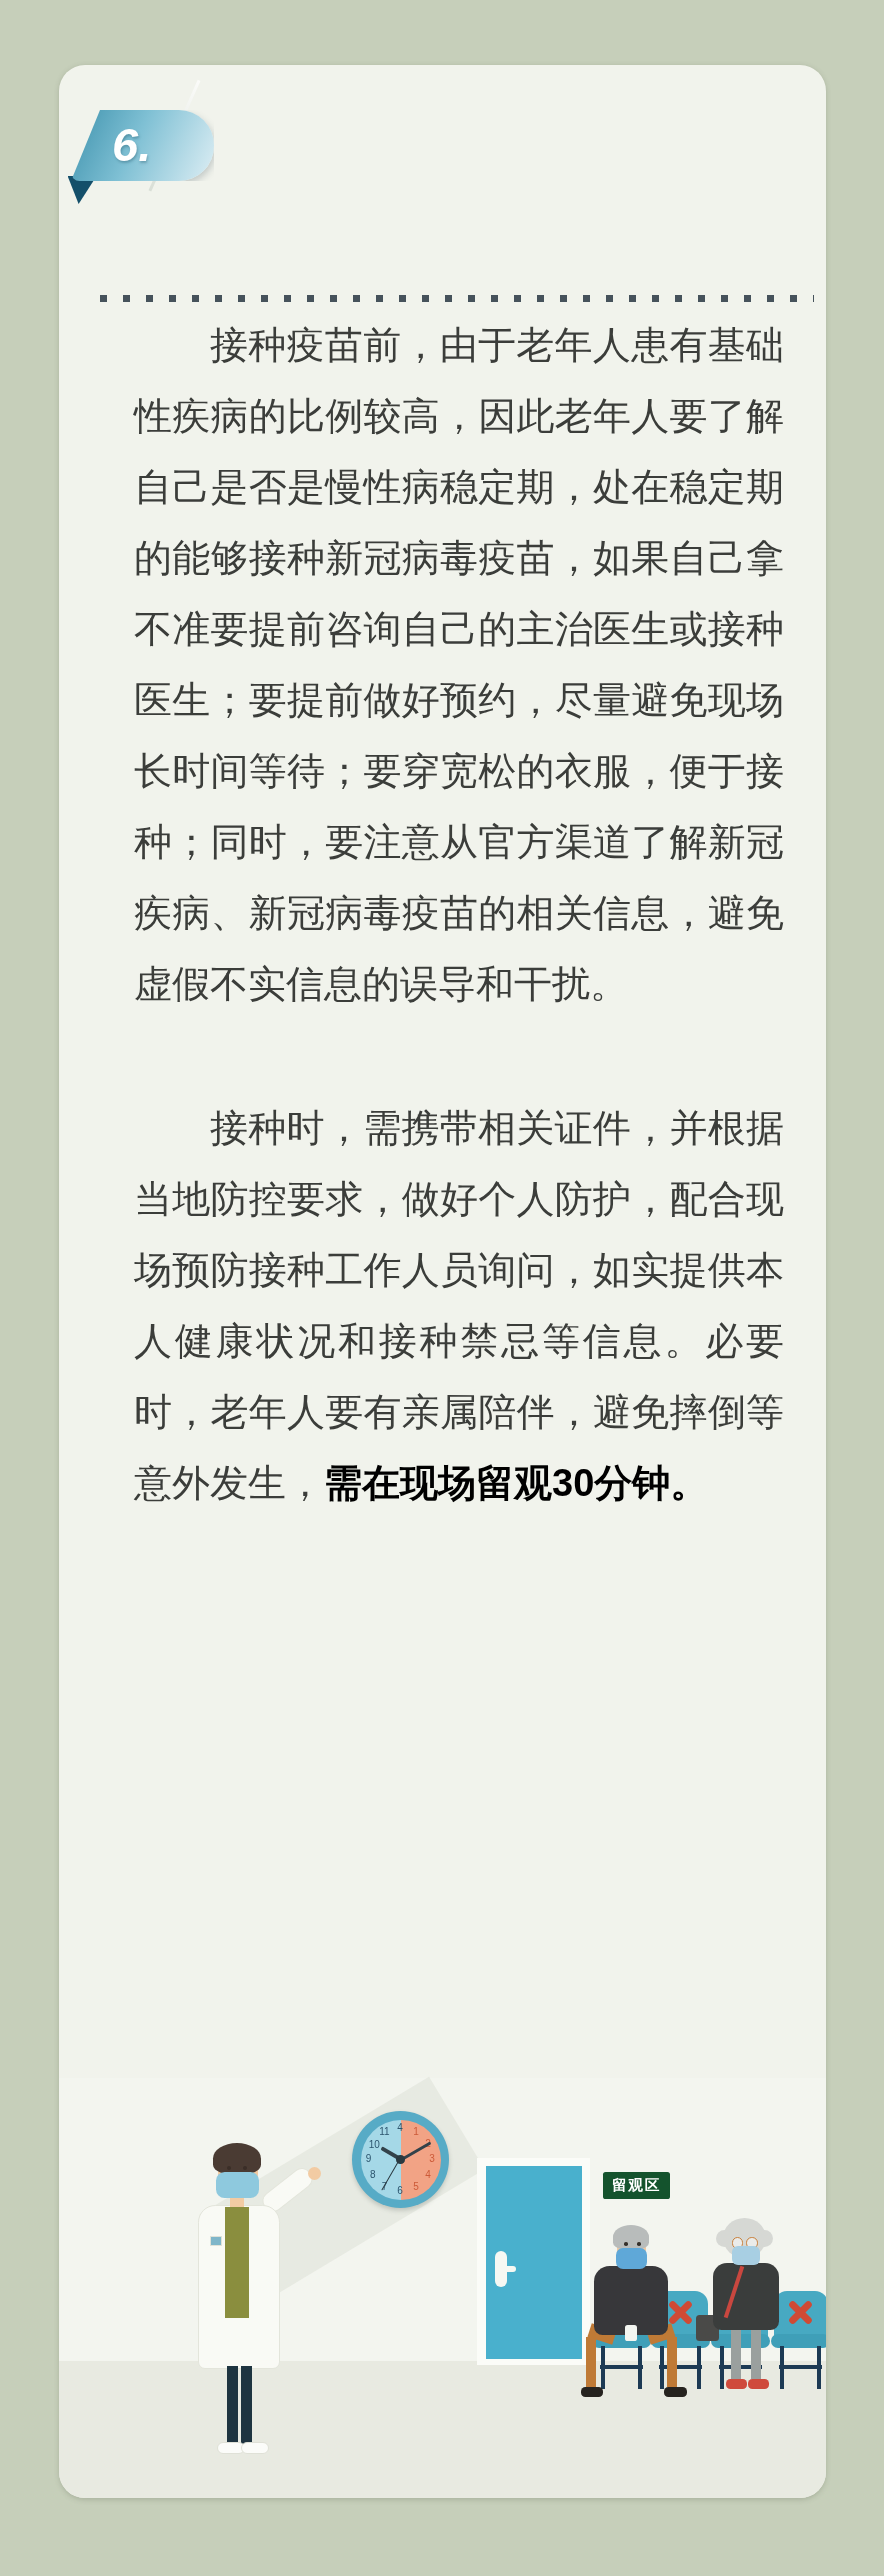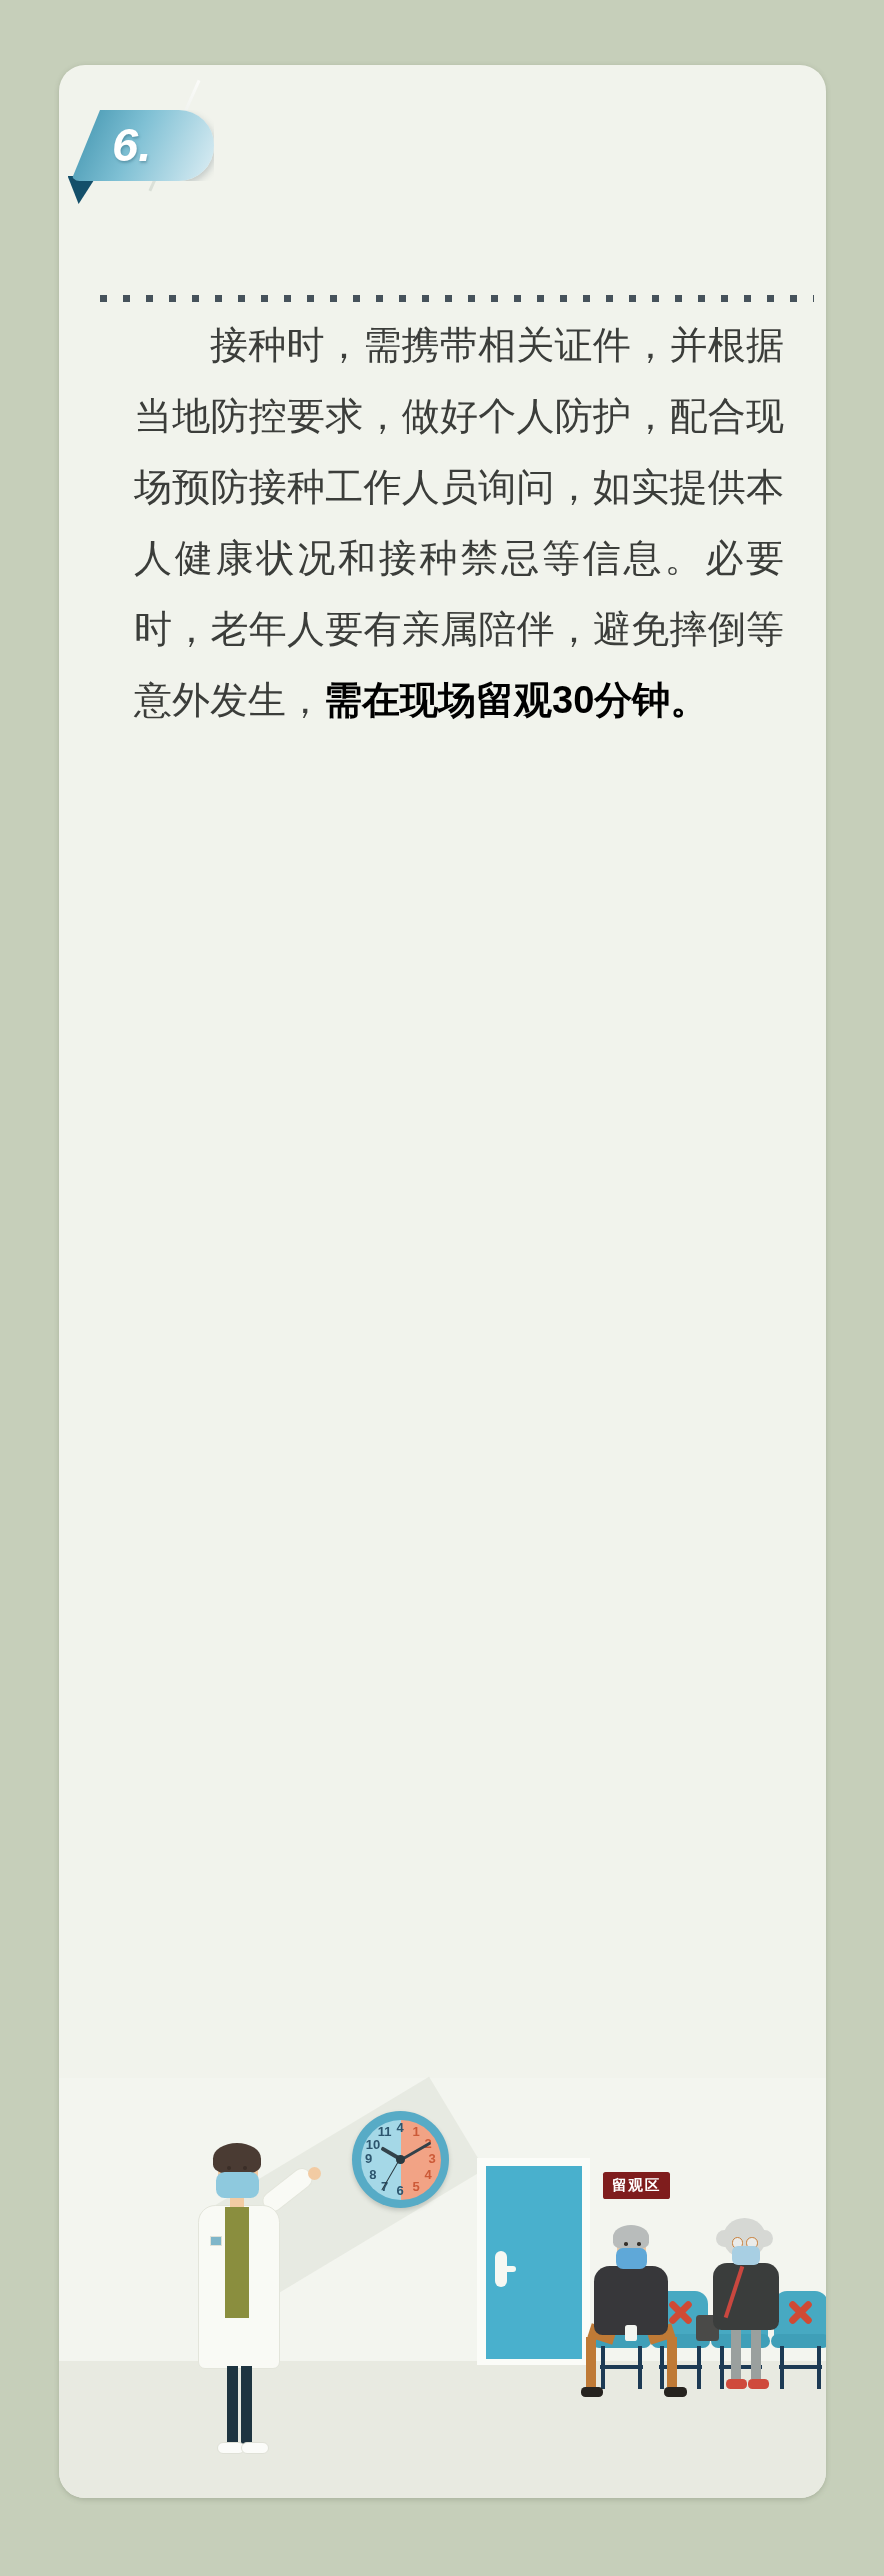--- a/index.html
+++ b/index.html
@@ -26,21 +26,21 @@
 
   
   .illo{position:absolute;left:0;top:2013px;width:767px;height:419px;}
   .wall{position:absolute;left:0;top:0;width:767px;height:283px;background:#f3f5ef;}
   .floor{position:absolute;left:0;top:283px;width:767px;height:137px;background:#e8eae1;}
   .beam{position:absolute;left:149px;top:60px;width:268px;height:108px;background:#dfe2d9;opacity:.6;transform:rotate(-31deg);}
 
   
   .clock{position:absolute;left:293px;top:33px;width:97px;height:97px;border-radius:50%;background:#57abc6;box-shadow:0 2.6px 4.3px rgba(80,90,85,.25);}
   .clock-face{position:absolute;left:8.6px;top:8.6px;width:80px;height:80px;border-radius:50%;background:linear-gradient(90deg,#a5d8e7 50%,#f2a385 50%);}
-  .clock-num{position:absolute;width:14px;height:14px;font-size:13px;font-weight:bold;text-align:center;line-height:14px;}
+  .clock-num{position:absolute;width:14px;height:14px;font-size:10px;font-weight:normal;text-align:center;line-height:14px;}
   .hand{position:absolute;left:47px;background:#33424a;transform-origin:50% 100%;border-radius:1.7px;}
   .hand.minute{top:14px;width:2.6px;height:35px;transform:rotate(60deg);}
   .hand.hour{top:26px;width:3.5px;height:22.5px;transform:rotate(-60deg);}
   .hand.second{top:12px;width:1.3px;height:36px;background:#2a3940;transform:rotate(210deg);}
   .clock-dot{position:absolute;left:44px;top:44px;width:8.6px;height:8.6px;border-radius:50%;background:#2a3940;}
 
   
   .doctor{position:absolute;left:130px;top:65px;width:130px;height:311px;z-index:3;}
   .doc-hair{position:absolute;left:24px;top:0;width:48px;height:31px;background:#4a3b33;border-radius:55% 55% 35% 35%;}
   .doc-face{position:absolute;left:28.5px;top:8.6px;width:40px;height:43px;background:#f2cba3;border-radius:42%;}
@@ -56,21 +56,21 @@
   .doc-leg{position:absolute;top:223px;width:11.2px;height:78px;background:#1e3440;}
   .doc-leg.l{left:38px;} .doc-leg.r{left:52px;}
   .doc-shoe{position:absolute;top:299px;width:26px;height:10.4px;background:#fbfcf9;border:0.9px solid #dfe1d7;border-radius:6px;}
   .doc-shoe.l{left:28px;} .doc-shoe.r{left:52px;}
 
   
   .door-frame{position:absolute;left:418px;top:80px;width:113px;height:207px;background:#fbfcf8;}
   .door-panel{position:absolute;left:427px;top:88px;width:96px;height:193px;background:#49b0cd;}
   .door-handle{position:absolute;left:436px;top:173px;width:12px;height:36px;background:#f6f8f3;border-radius:6px;}
   .door-handle-notch{position:absolute;left:447px;top:188px;width:9.5px;height:6px;background:#f6f8f3;border-radius:0 3.5px 3.5px 0;}
-  .sign{position:absolute;left:544px;top:94px;width:67px;height:27px;background:#7f1d1d;border-radius:2.6px;color:#fff;font-size:14.7px;font-weight:bold;letter-spacing:1.7px;text-align:center;line-height:27px;}
+  .sign{position:absolute;left:544px;top:94px;width:67px;height:27px;background:#14532d;border-radius:2.6px;color:#fff;font-size:14.7px;font-weight:bold;letter-spacing:1.7px;text-align:center;line-height:27px;}
 
   
   .chair{position:absolute;top:213px;width:54px;height:108px;}
   .chair-back{position:absolute;left:0;top:0;width:54px;height:55px;background:#47a9c2;border-radius:13px 13px 3.5px 3.5px;}
   .chair-seat{position:absolute;left:-2.6px;top:43px;width:59px;height:14px;background:#3f9fb8;border-radius:7px;}
   .chair-leg{position:absolute;top:55px;width:4.3px;height:43px;background:#1c3a54;}
   .chair-leg.a{left:6px;} .chair-leg.b{left:43px;}
   .chair-bar{position:absolute;left:5.2px;top:74px;width:43px;height:4.3px;background:#1c3a54;}
   .xmark{position:absolute;left:12px;top:7px;width:29px;height:29px;}
   .xmark span{position:absolute;left:0;top:11.2px;width:29px;height:7px;background:#cf4a35;border-radius:3.5px;}
@@ -116,20 +116,21 @@
   <div class="card">
 
     <div class="ribbon-line"></div>
     <div class="ribbon-tail"></div>
     <div class="badge">
       <div class="badge-num">6.</div>
     </div>
     <div class="dots"></div>
 
     <div class="article" id="paragraphs">
+        <p><span>接种疫苗前，由于老年人患有基础性疾病的比例较高，因此老年人要了解自己是否是慢性病稳定期，处在稳定期的能够接种新冠病毒疫苗，如果自己拿不准要提前咨询自己的主治医生或接种医生；要提前做好预约，尽量避免现场长时间等待；要穿宽松的衣服，便于接种；同时，要注意从官方渠道了解新冠疾病、新冠病毒疫苗的相关信息，避免虚假不实信息的误导和干扰。</span></p>
         <p><span>接种时，需携带相关证件，并根据当地防控要求，做好个人防护，配合现场预防接种工作人员询问，如实提供本人健康状况和接种禁忌等信息。必要时，老年人要有亲属陪伴，避免摔倒等意外发生，</span><span class="seg-bold">需在现场留观30分钟。</span></p>
       </div>
 
     <div class="illo">
       <div class="wall"></div>
       <div class="floor"></div>
       <div class="beam"></div>
 
       <div class="clock">
         <div class="clock-face"></div>

